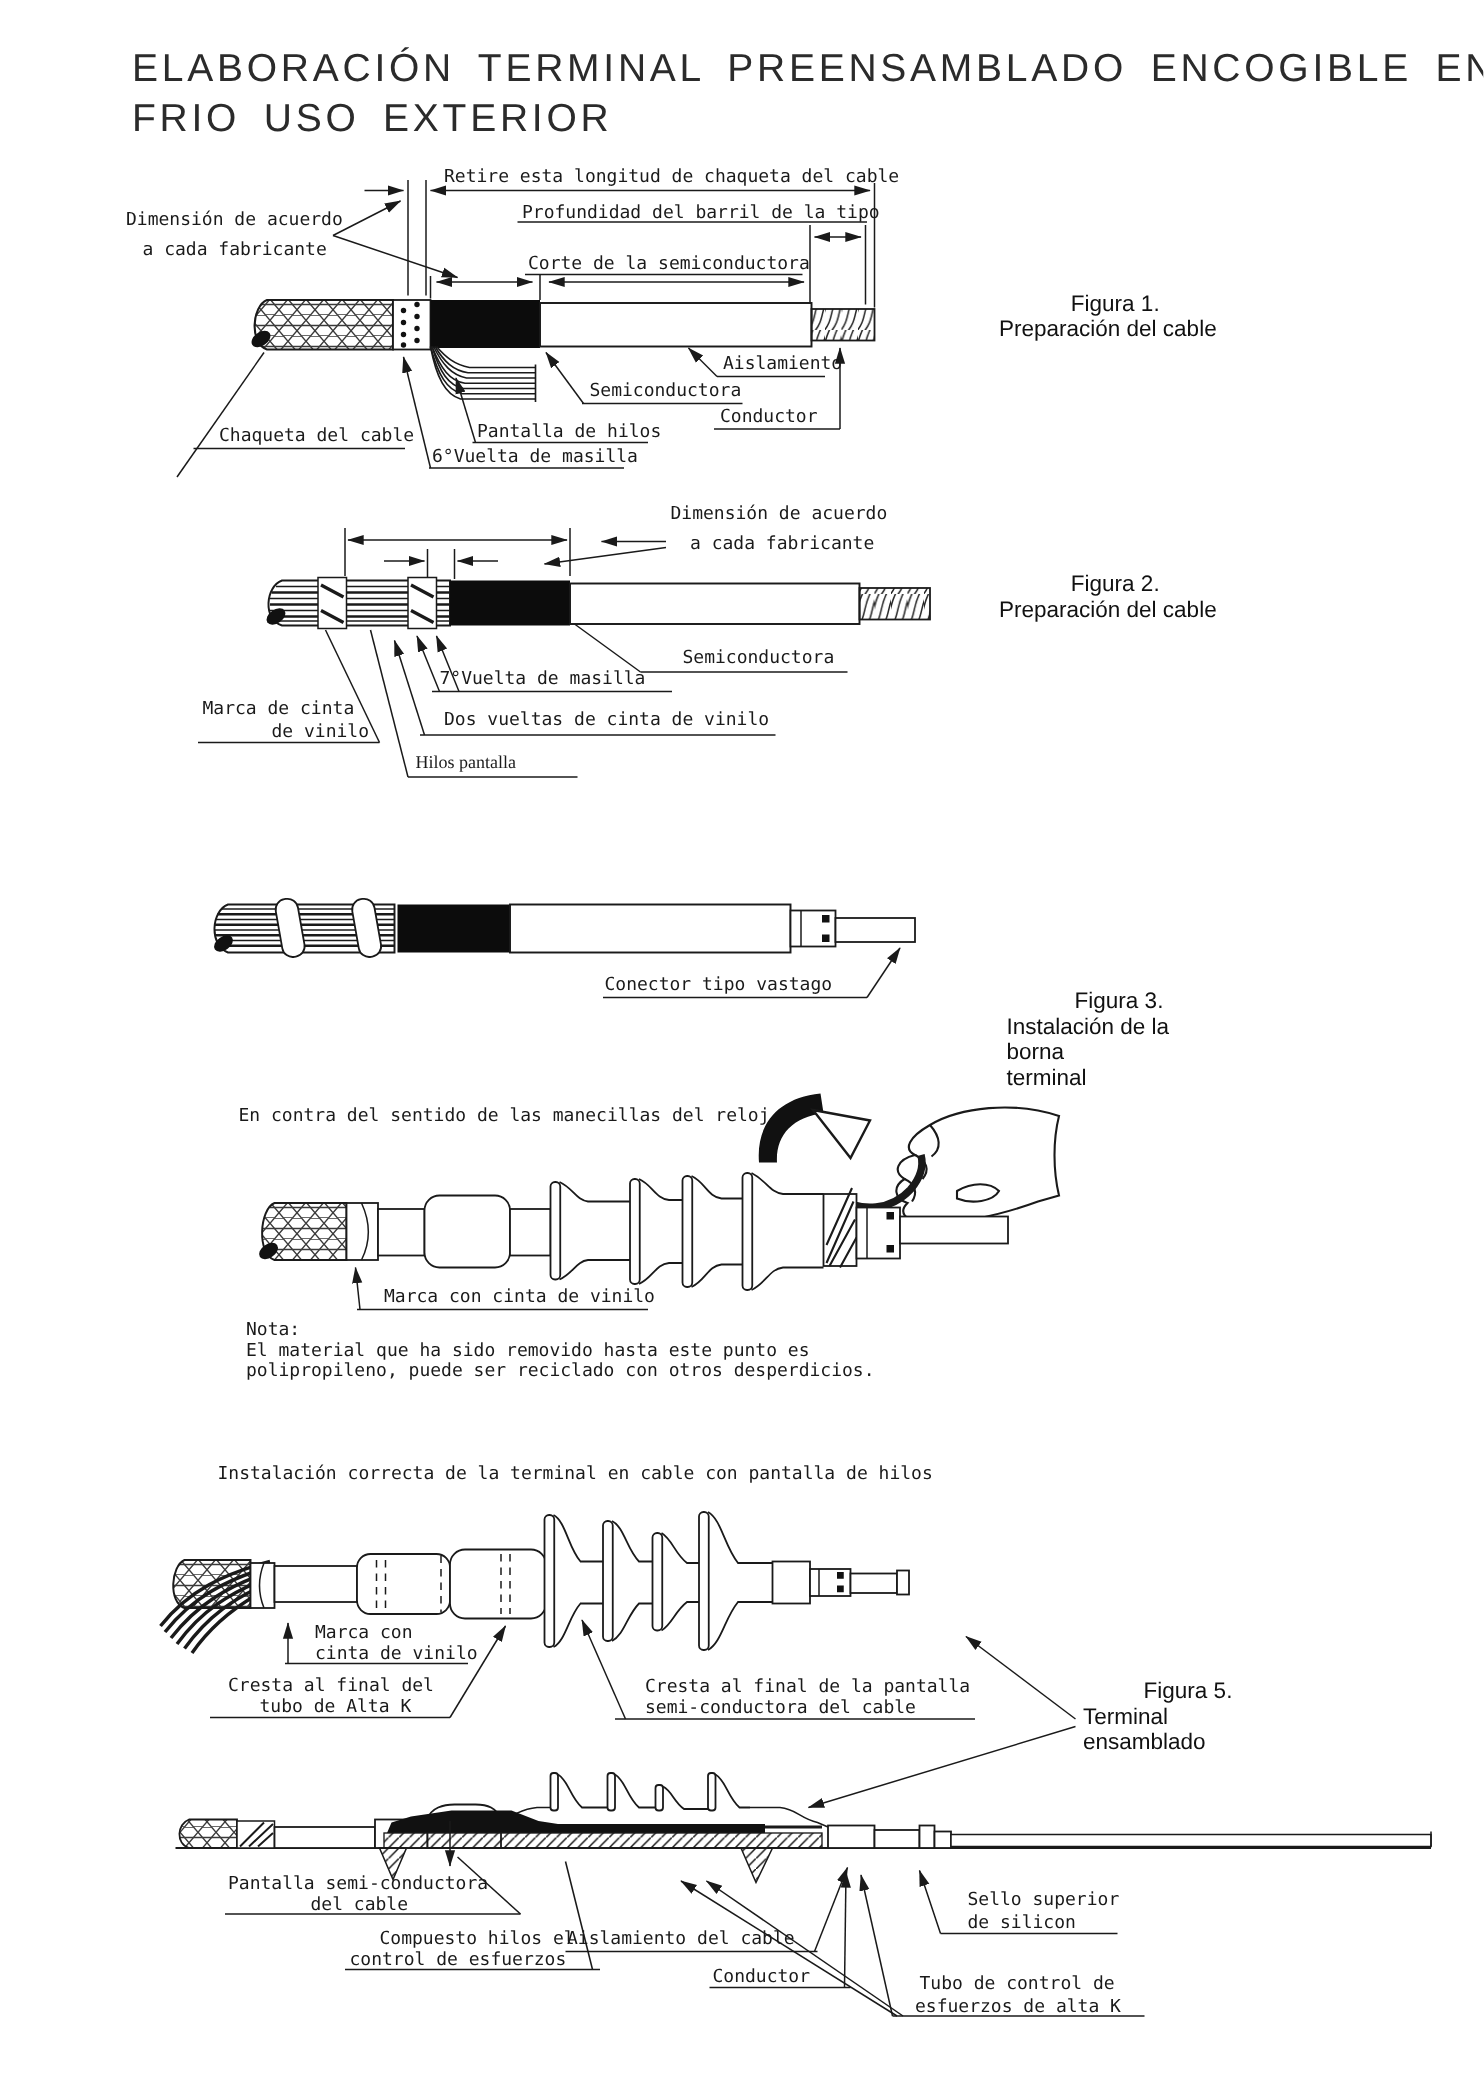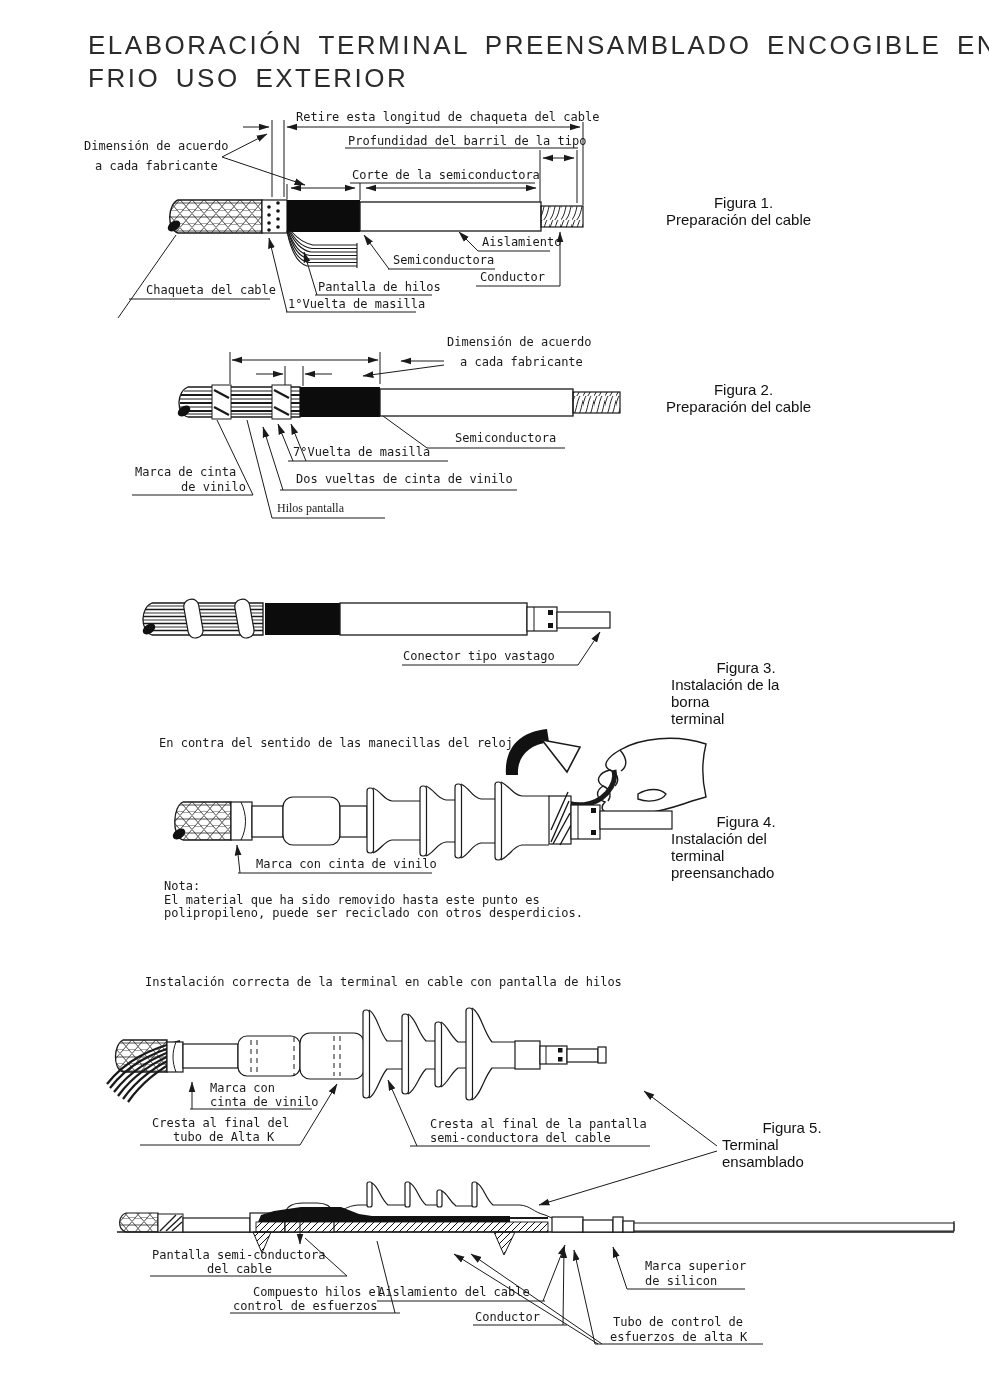--- a/index.html
+++ b/index.html
@@ -337,21 +337,21 @@
 
 <div class="cad" style="left:296px;top:110px;">Retire esta longitud de chaqueta del cable</div>
 <div class="cad" style="left:348px;top:134px;">Profundidad del barril de la tipo</div>
 <div class="cad" style="left:352px;top:168px;">Corte de la semiconductora</div>
 <div class="cad" style="left:84px;top:139px;">Dimensión de acuerdo</div>
 <div class="cad" style="left:95px;top:159px;">a cada fabricante</div>
 <div class="cad" style="left:482px;top:235px;">Aislamiento</div>
 <div class="cad" style="left:393px;top:253px;">Semiconductora</div>
 <div class="cad" style="left:480px;top:270px;">Conductor</div>
 <div class="cad" style="left:318px;top:280px;">Pantalla de hilos</div>
-<div class="cad" style="left:288px;top:297px;">1°Vuelta de masilla</div>
+<div class="cad" style="left:288px;top:297px;">6°Vuelta de masilla</div>
 <div class="cad" style="left:146px;top:283px;">Chaqueta del cable</div>
 <div class="cap" style="left:666px;top:194px;width:155px;">
   <span class="c">Figura 1.</span>
   <span>Preparación del cable</span>
 </div>
 
 <div class="cad" style="left:447px;top:335px;">Dimensión de acuerdo</div>
 <div class="cad" style="left:460px;top:355px;">a cada fabricante</div>
 <div class="cad" style="left:293px;top:445px;">7°Vuelta de masilla</div>
 <div class="cad" style="left:455px;top:431px;">Semiconductora</div>
@@ -369,41 +369,36 @@
   <span class="c">Figura 3.</span>
   <span>Instalación de la borna</span>
   <span>terminal</span>
 </div>
 
 <div class="cad" style="left:159px;top:736px;">En contra del sentido de las manecillas del reloj</div>
 <div class="cad" style="left:256px;top:857px;">Marca con cinta de vinilo</div>
 <div class="cad" style="left:164px;top:879px;">Nota:</div>
 <div class="cad" style="left:164px;top:893px;">El material que ha sido removido hasta este punto es</div>
 <div class="cad" style="left:164px;top:906px;">polipropileno, puede ser reciclado con otros desperdicios.</div>
-<div class="cap" style="left:671px;top:813px;width:150px;">
-  <span class="c">Figura 4.</span>
-  <span>Instalación del terminal</span>
-  <span>preensanchado</span>
-</div>
 
 <div class="cad" style="left:145px;top:975px;">Instalación correcta de la terminal en cable con pantalla de hilos</div>
 <div class="cad" style="left:210px;top:1081px;">Marca con</div>
 <div class="cad" style="left:210px;top:1095px;">cinta de vinilo</div>
 <div class="cad" style="left:152px;top:1116px;">Cresta al final del</div>
 <div class="cad" style="left:173px;top:1130px;">tubo de Alta K</div>
 <div class="cad" style="left:430px;top:1117px;">Cresta al final de la pantalla</div>
 <div class="cad" style="left:430px;top:1131px;">semi-conductora del cable</div>
 <div class="cap" style="left:722px;top:1119px;width:140px;">
   <span class="c">Figura 5.</span>
   <span>Terminal ensamblado</span>
 </div>
 <div class="cad" style="left:152px;top:1248px;">Pantalla semi-conductora</div>
 <div class="cad" style="left:207px;top:1262px;">del cable</div>
 <div class="cad" style="left:253px;top:1285px;">Compuesto hilos el</div>
 <div class="cad" style="left:233px;top:1299px;">control de esfuerzos</div>
 <div class="cad" style="left:378px;top:1285px;">Aislamiento del cable</div>
 <div class="cad" style="left:475px;top:1310px;">Conductor</div>
-<div class="cad" style="left:645px;top:1259px;">Marca superior</div>
+<div class="cad" style="left:645px;top:1259px;">Sello superior</div>
 <div class="cad" style="left:645px;top:1274px;">de silicon</div>
 <div class="cad" style="left:613px;top:1315px;">Tubo de control de</div>
 <div class="cad" style="left:610px;top:1330px;">esfuerzos de alta K</div>
 
 </div>
 
 </body></html>

